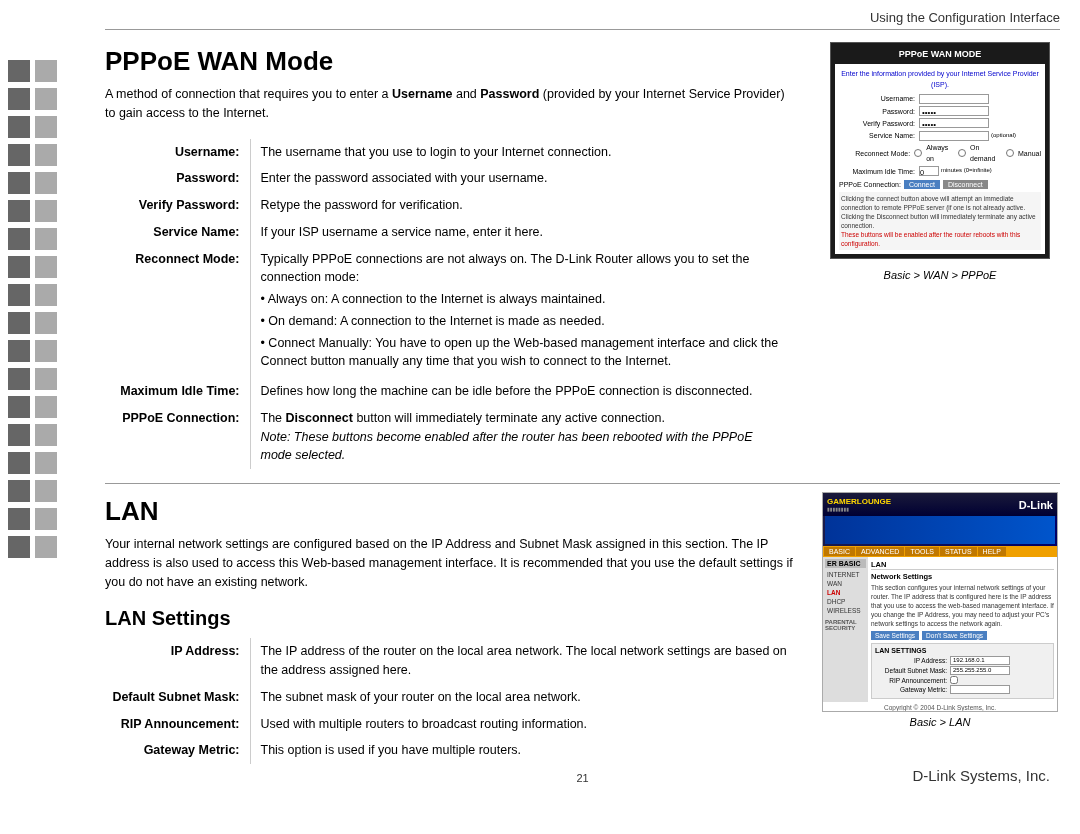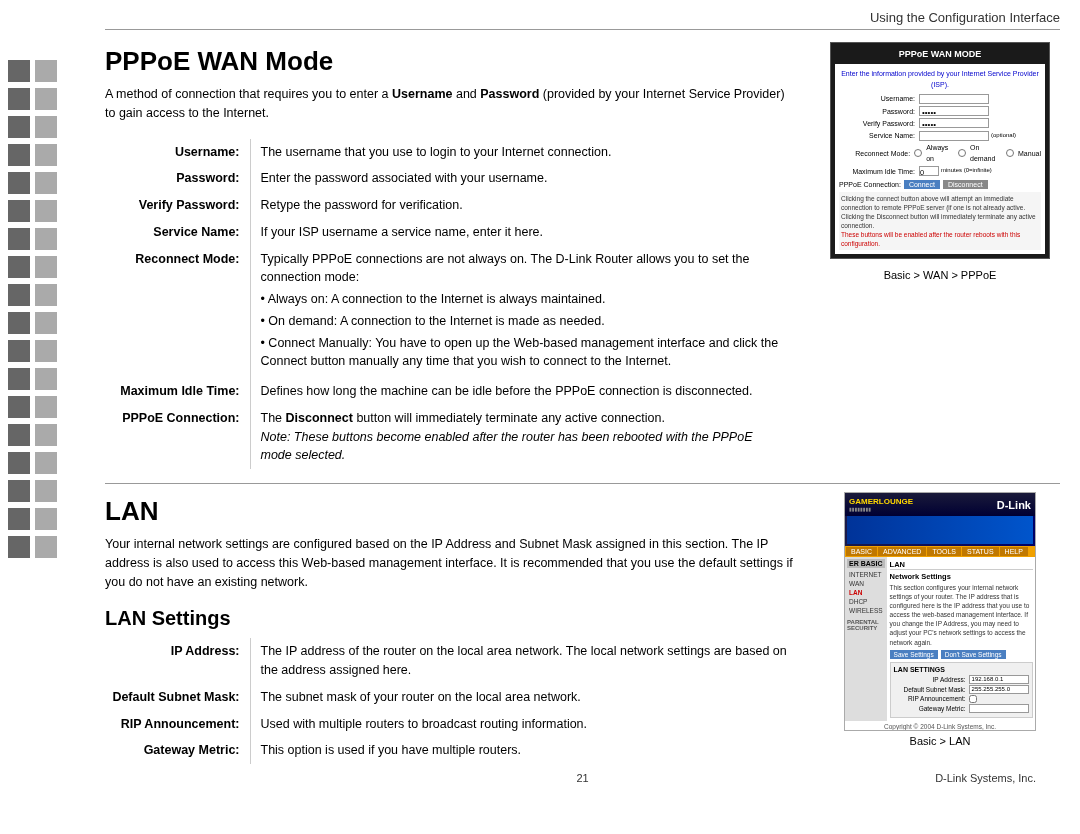--- a/index.html
+++ b/index.html
@@ -179,20 +179,21 @@
       align-items: center;
       gap: 4px;
       font-size: 7px;
     }
     .ss-radio {
       width: 8px;
       height: 8px;
     }
 
     .caption {
+      font-style: italic;
       font-size: 11px;
       text-align: center;
       margin-top: 4px;
     }
 
     
     .section-divider {
       border: none;
       border-top: 1px solid #999;
       margin: 14px 0 8px 0;
@@ -210,21 +211,21 @@
       width: 240px;
       flex-shrink: 0;
       display: flex;
       flex-direction: column;
       align-items: center;
     }
 
     
     .lan-screenshot {
       border: 1px solid #aaa;
-      width: 192px;
+      width: 236px;
       overflow: hidden;
     }
     .lan-header-bar {
       background: linear-gradient(to bottom, #1a1a3a, #000033);
       padding: 4px;
       display: flex;
       justify-content: space-between;
       align-items: center;
     }
     .lan-hero {
@@ -338,23 +339,23 @@
       font-size: 11px;
       color: #333;
       position: relative;
     }
     .footer-page-num {
       text-align: center;
       flex: 1;
     }
     .footer-right {
       text-align: center;
-      font-size: 11px;
+      font-size: 15px;
       position: absolute;
-      right: 24px;
+      right: 10px;
     }
 
     .italic-note {
       font-style: italic;
     }
 
     
     .left-sidebar {
       position: absolute;
       left: 0;

